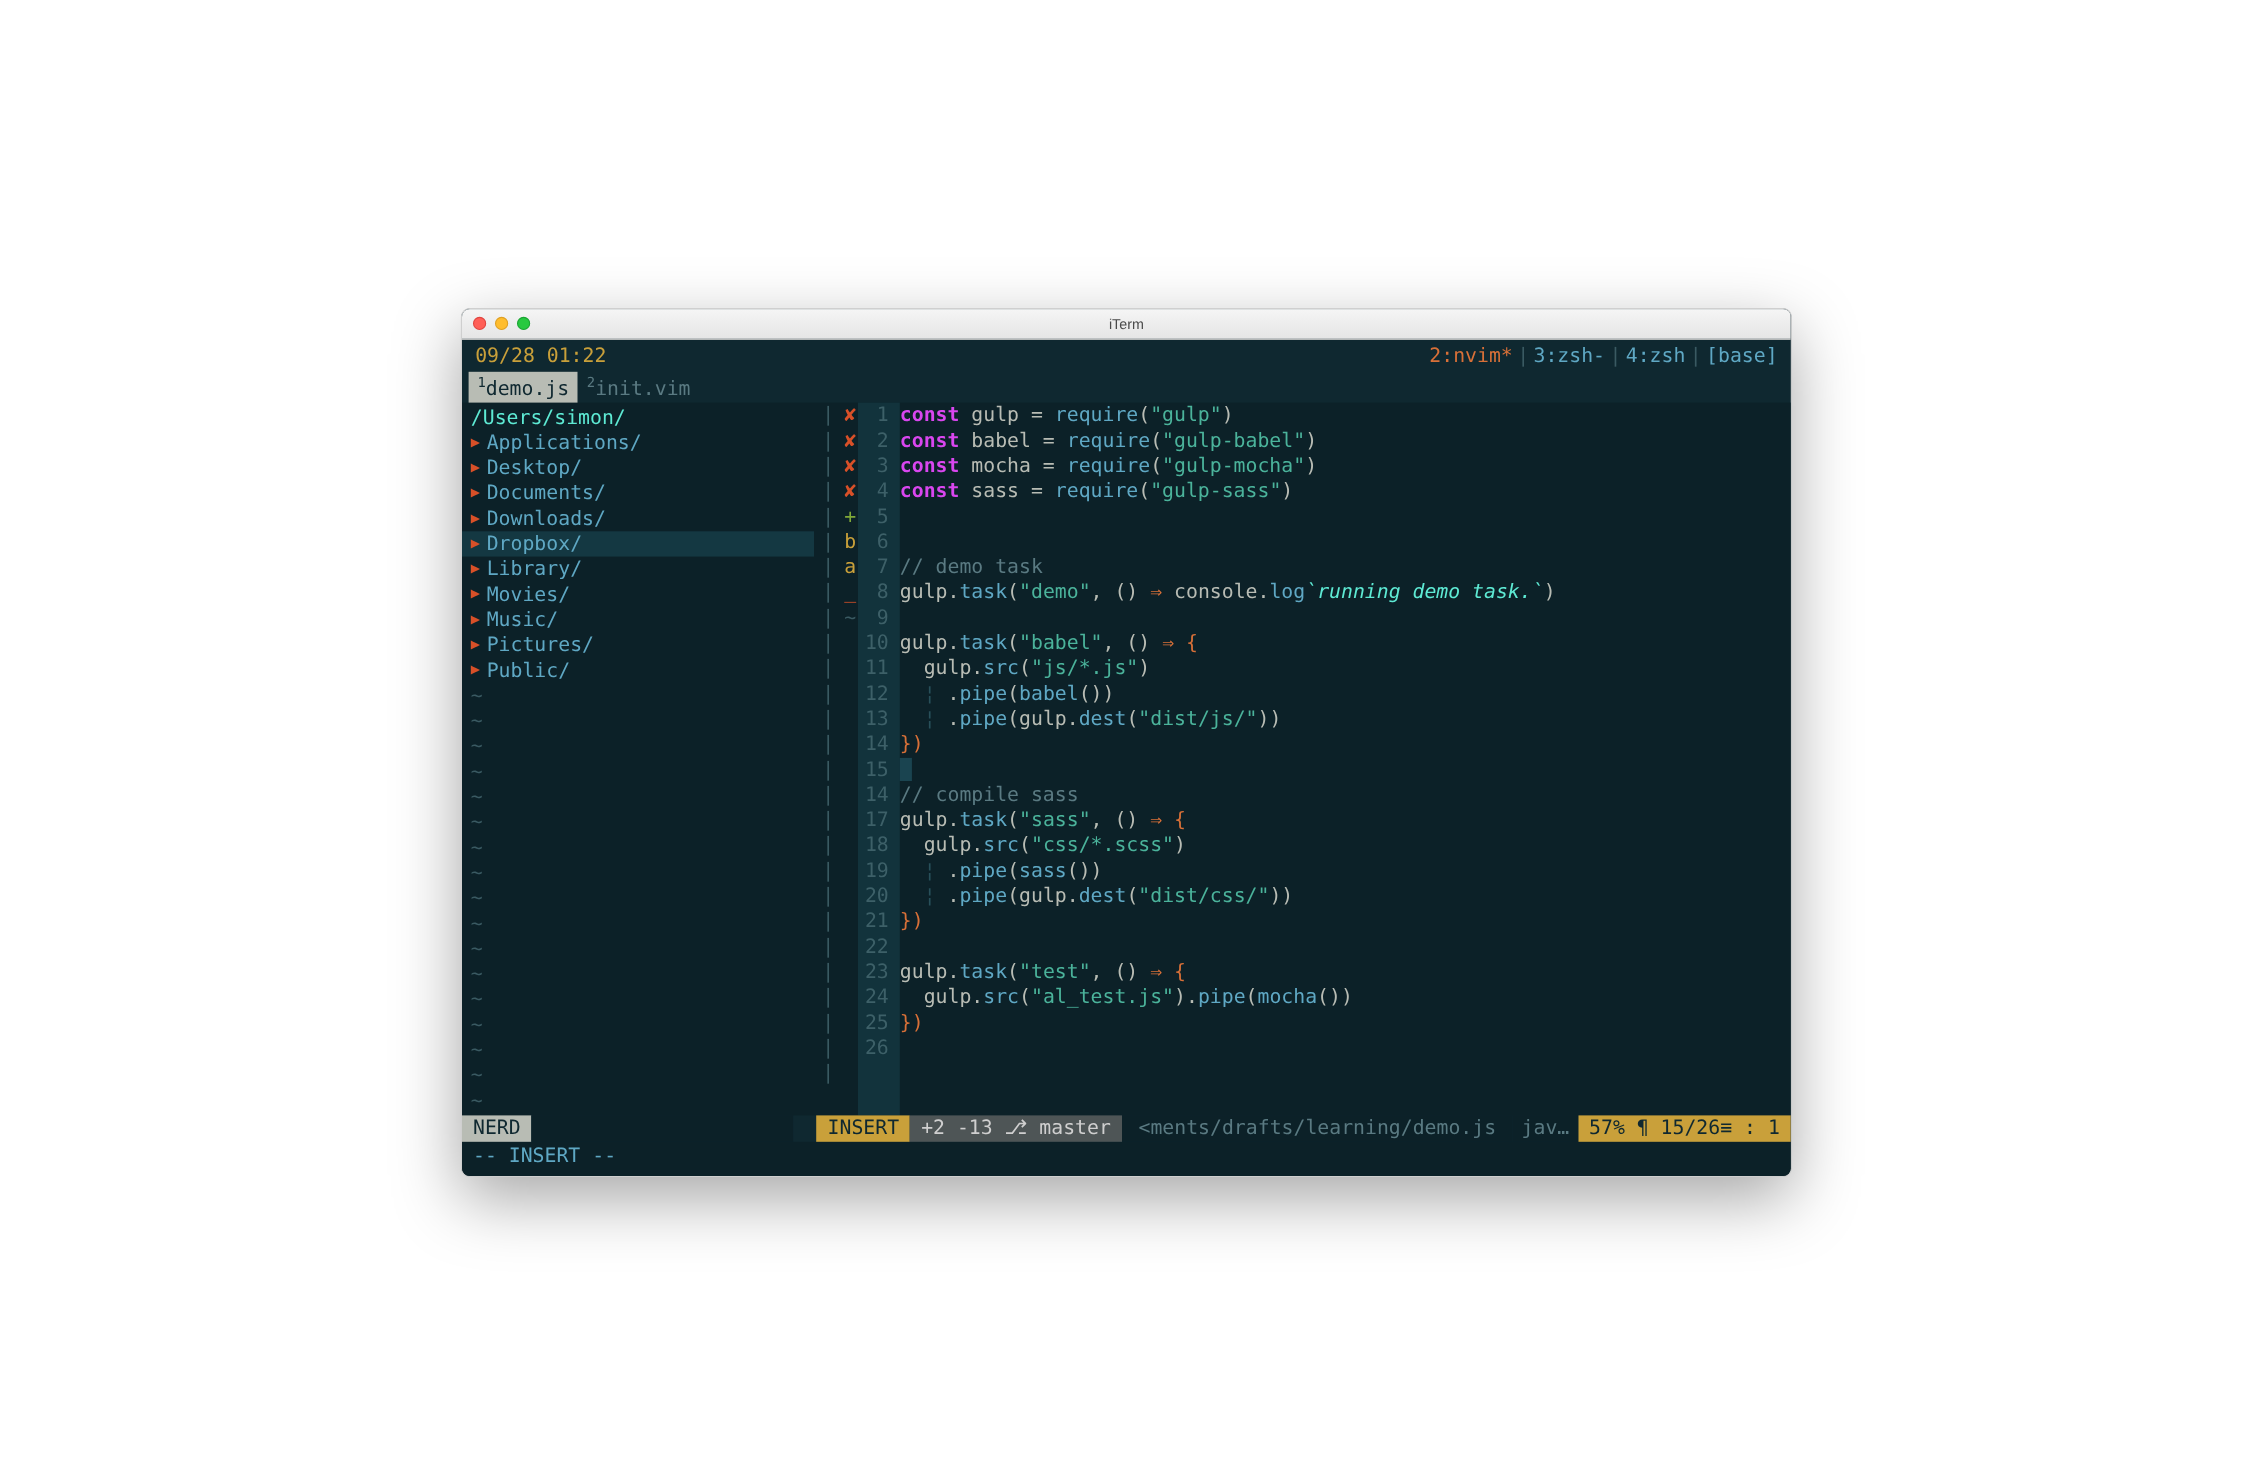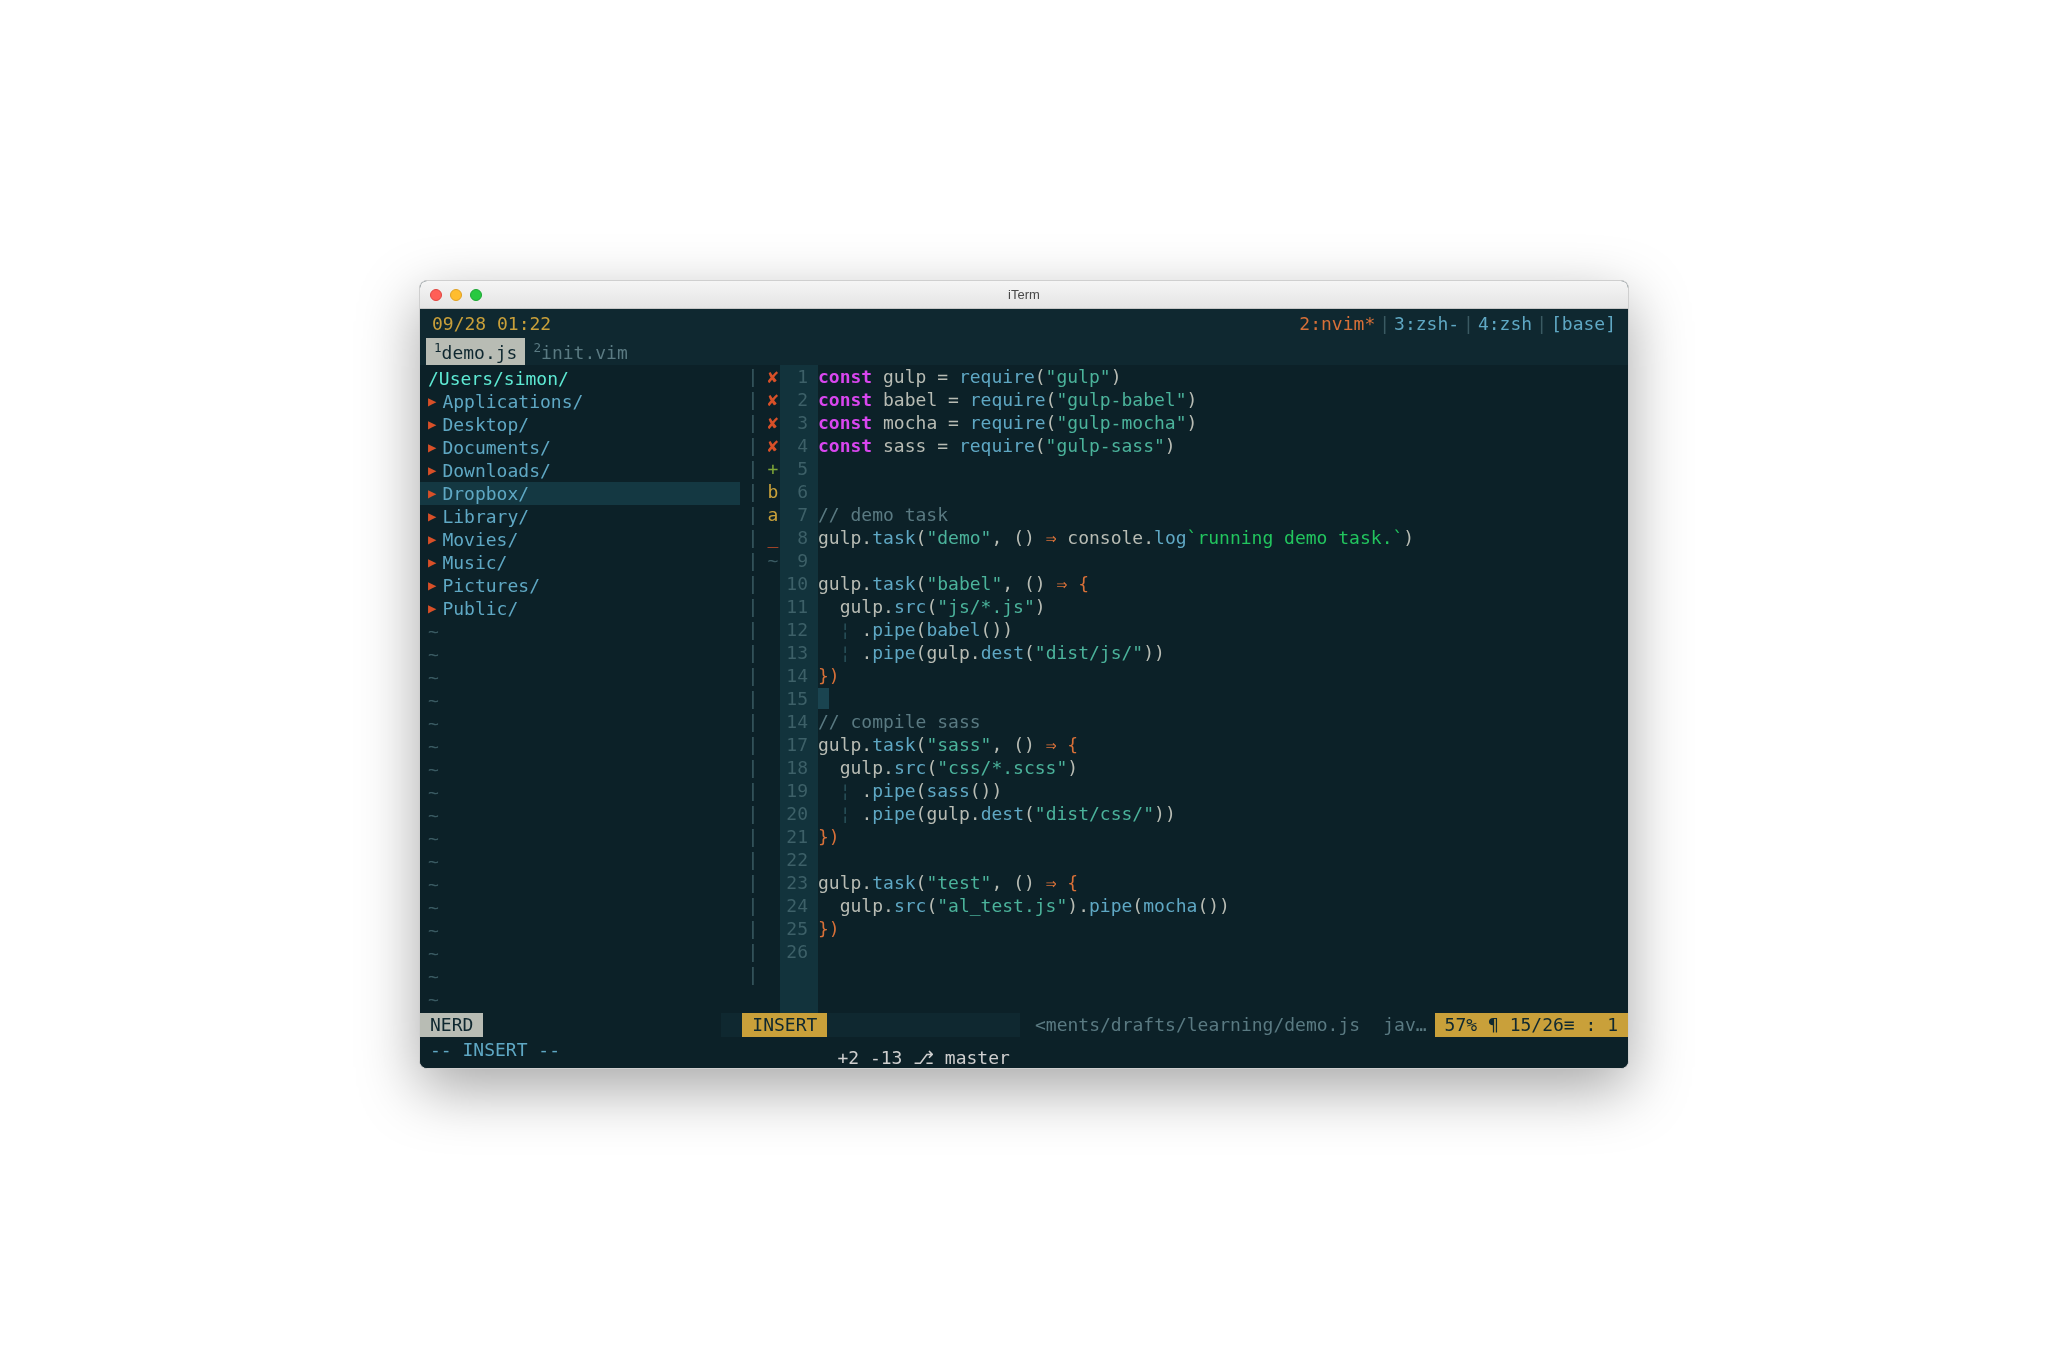--- a/index.html
+++ b/index.html
@@ -96,30 +96,30 @@
 .ident { color: #b8bcb4; }
 .op { color: #b8bcb4; }
 .func { color: #5fa8c4; }
 .str { color: #4bb39b; }
 .paren { color: #b8bcb4; }
 .arrow { color: #d87038; }
 .comment { color: #5a7a82; }
 .dot { color: #b8bcb4; }
 .brace { color: #d87038; }
 .prop { color: #5fa8c4; }
-.tmpl { color: #22c55e; }
+.tmpl { color: #5eead4; font-style: italic; }
 .guide { color: #28505a; }
 .cursor { background: #1a4450; }
 .statusbar {
   display: flex; height: 24px; line-height: 24px;
 }
 .sb-nerd { background: #b8bcb4; color: #0f2830; padding: 0 10px; font-weight: 500; }
 .sb-gap1 { flex: 0 0 238px; background: #0c2128; }
 .sb-insert { background: #c9a03a; color: #0f2830; padding: 0 10px; font-weight: 500; margin-left: 21px; }
-.sb-git { background: #4e5556; color: #cfcfcf; padding: 0 10px; margin-top: 33px; }
+.sb-git { background: #4e5556; color: #cfcfcf; padding: 0 10px; }
 .sb-path { flex: 1; background: #0c2128; color: #5a7a82; padding: 0 10px; overflow: hidden; text-overflow: ellipsis; white-space: nowrap; text-align: center; }
 .sb-lang { background: #0c2128; color: #5a7a82; padding: 0 8px; }
 .sb-pos { background: #c9a03a; color: #0f2830; padding: 0 10px; font-weight: 500; }
 .bottomline { padding: 2px 10px 8px; color: #5fa8c4; background: #0c2128; }
 </style>
 </head>
 <body>
 
 <div class="window">
   <div class="titlebar">

